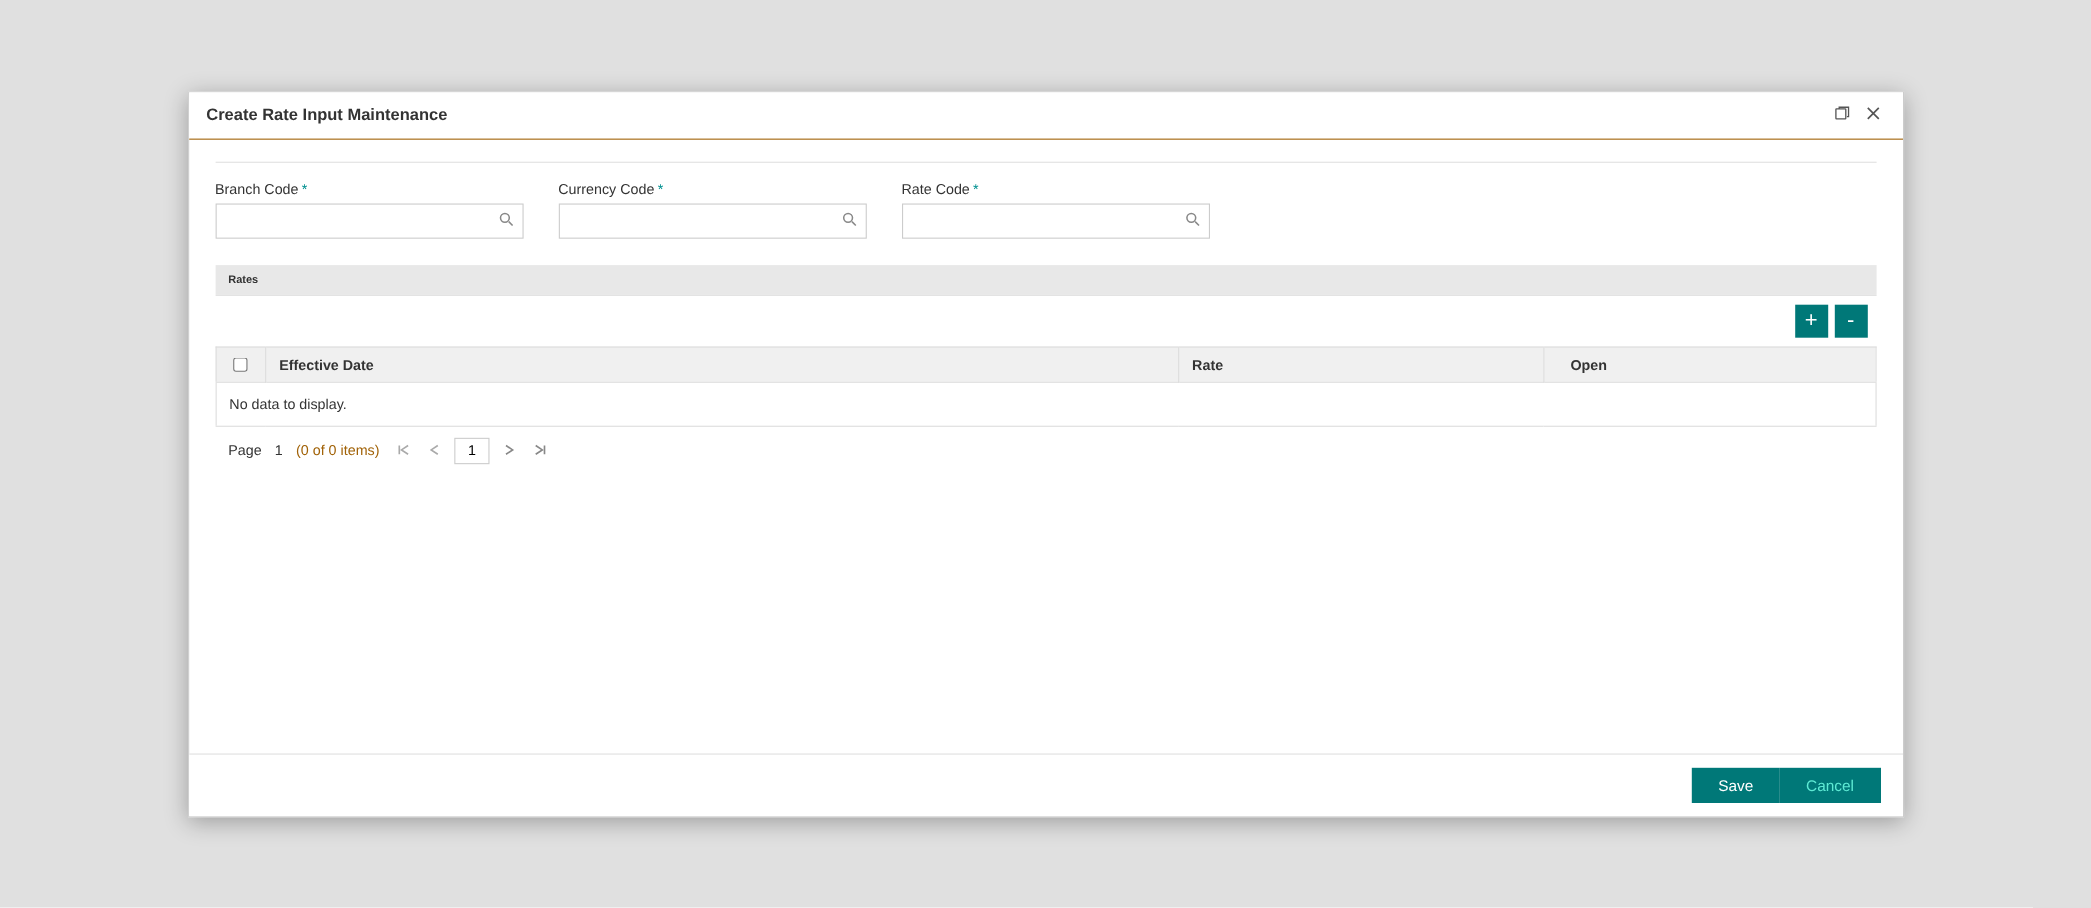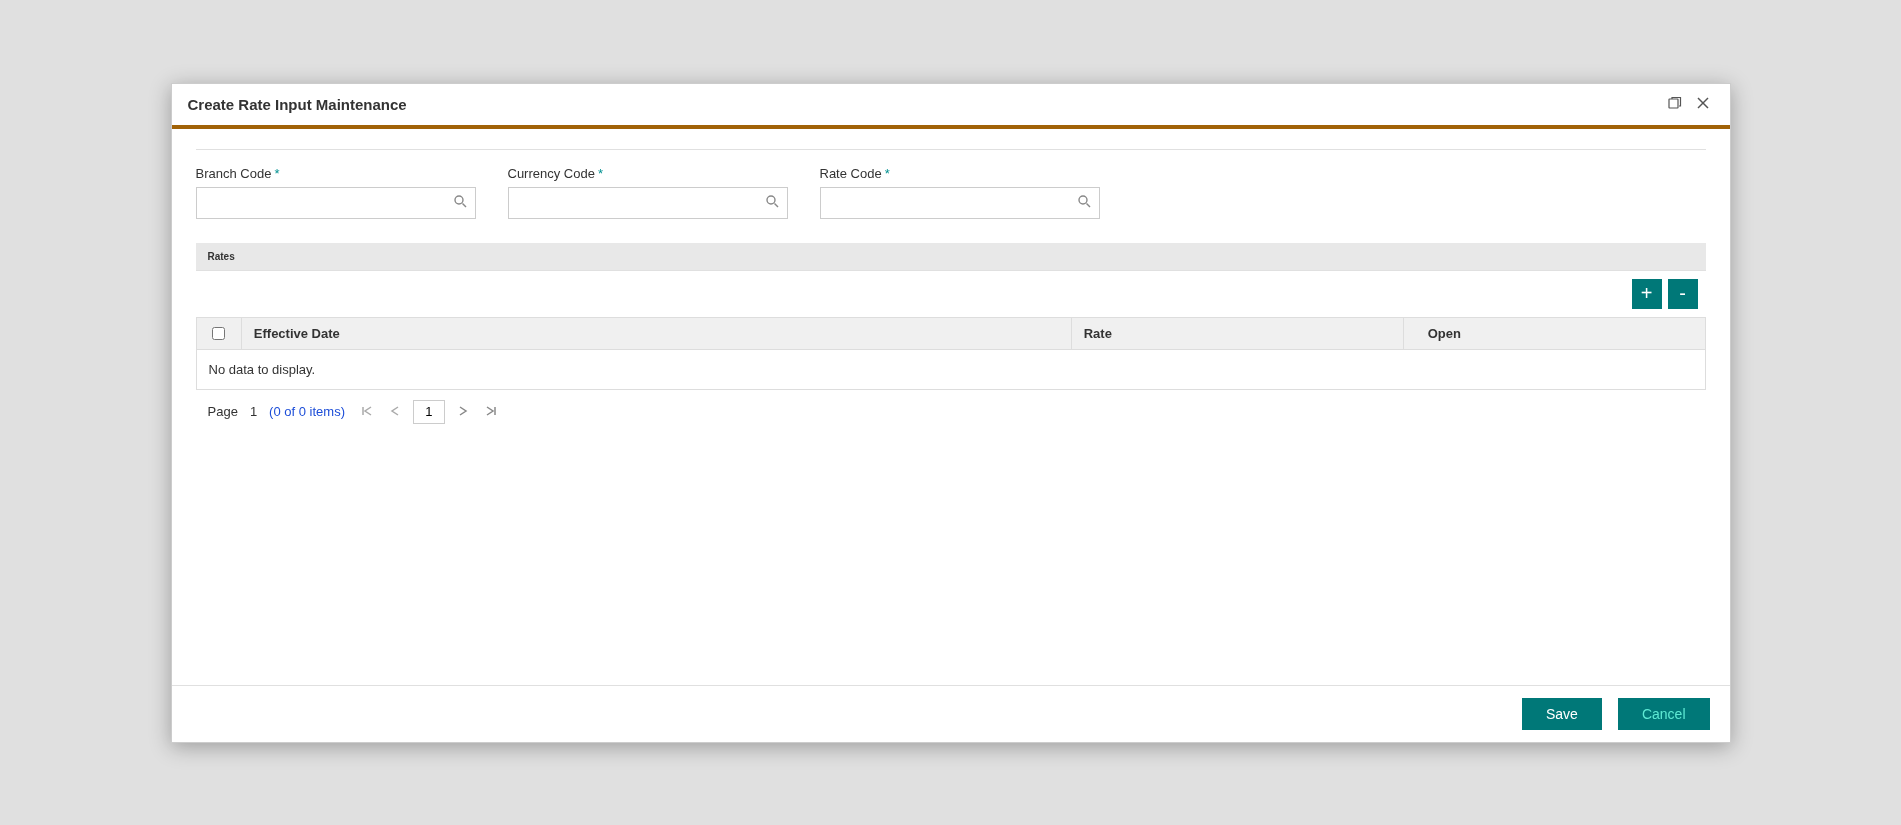--- a/index.html
+++ b/index.html
@@ -26,21 +26,21 @@
       flex-direction: column;
       min-height: 660px;
     }
 
     .modal-header {
       display: flex;
       align-items: center;
       justify-content: space-between;
       padding: 10px 16px;
       background: #ffffff;
-      border-bottom: 4px solid #a16207;
+      border-bottom: 1px solid #a16207;
     }
 
     .modal-title {
       font-size: 15px;
       font-weight: 600;
       color: #333;
     }
 
     .header-icons {
       display: flex;
@@ -227,21 +227,21 @@
 
     .page-label {
       margin-right: 4px;
     }
 
     .page-number {
       font-weight: 400;
     }
 
     .page-info {
-      color: #1d4ed8;
+      color: #a16207;
       margin: 0 4px;
     }
 
     .page-nav-btn {
       background: none;
       border: none;
       cursor: pointer;
       color: #888;
       font-size: 14px;
       padding: 2px 4px;
@@ -259,21 +259,21 @@
       text-align: center;
       border: 1px solid #ccc;
       font-size: 13px;
       outline: none;
     }
 
     .modal-footer {
       display: flex;
       justify-content: flex-end;
       padding: 12px 20px;
-      gap: 16px;
+      gap: 0;
       border-top: 1px solid #e0e0e0;
       background: #ffffff;
     }
 
     .btn-save {
       background: #007878;
       color: #fff;
       border: none;
       padding: 8px 24px;
       font-size: 14px;

